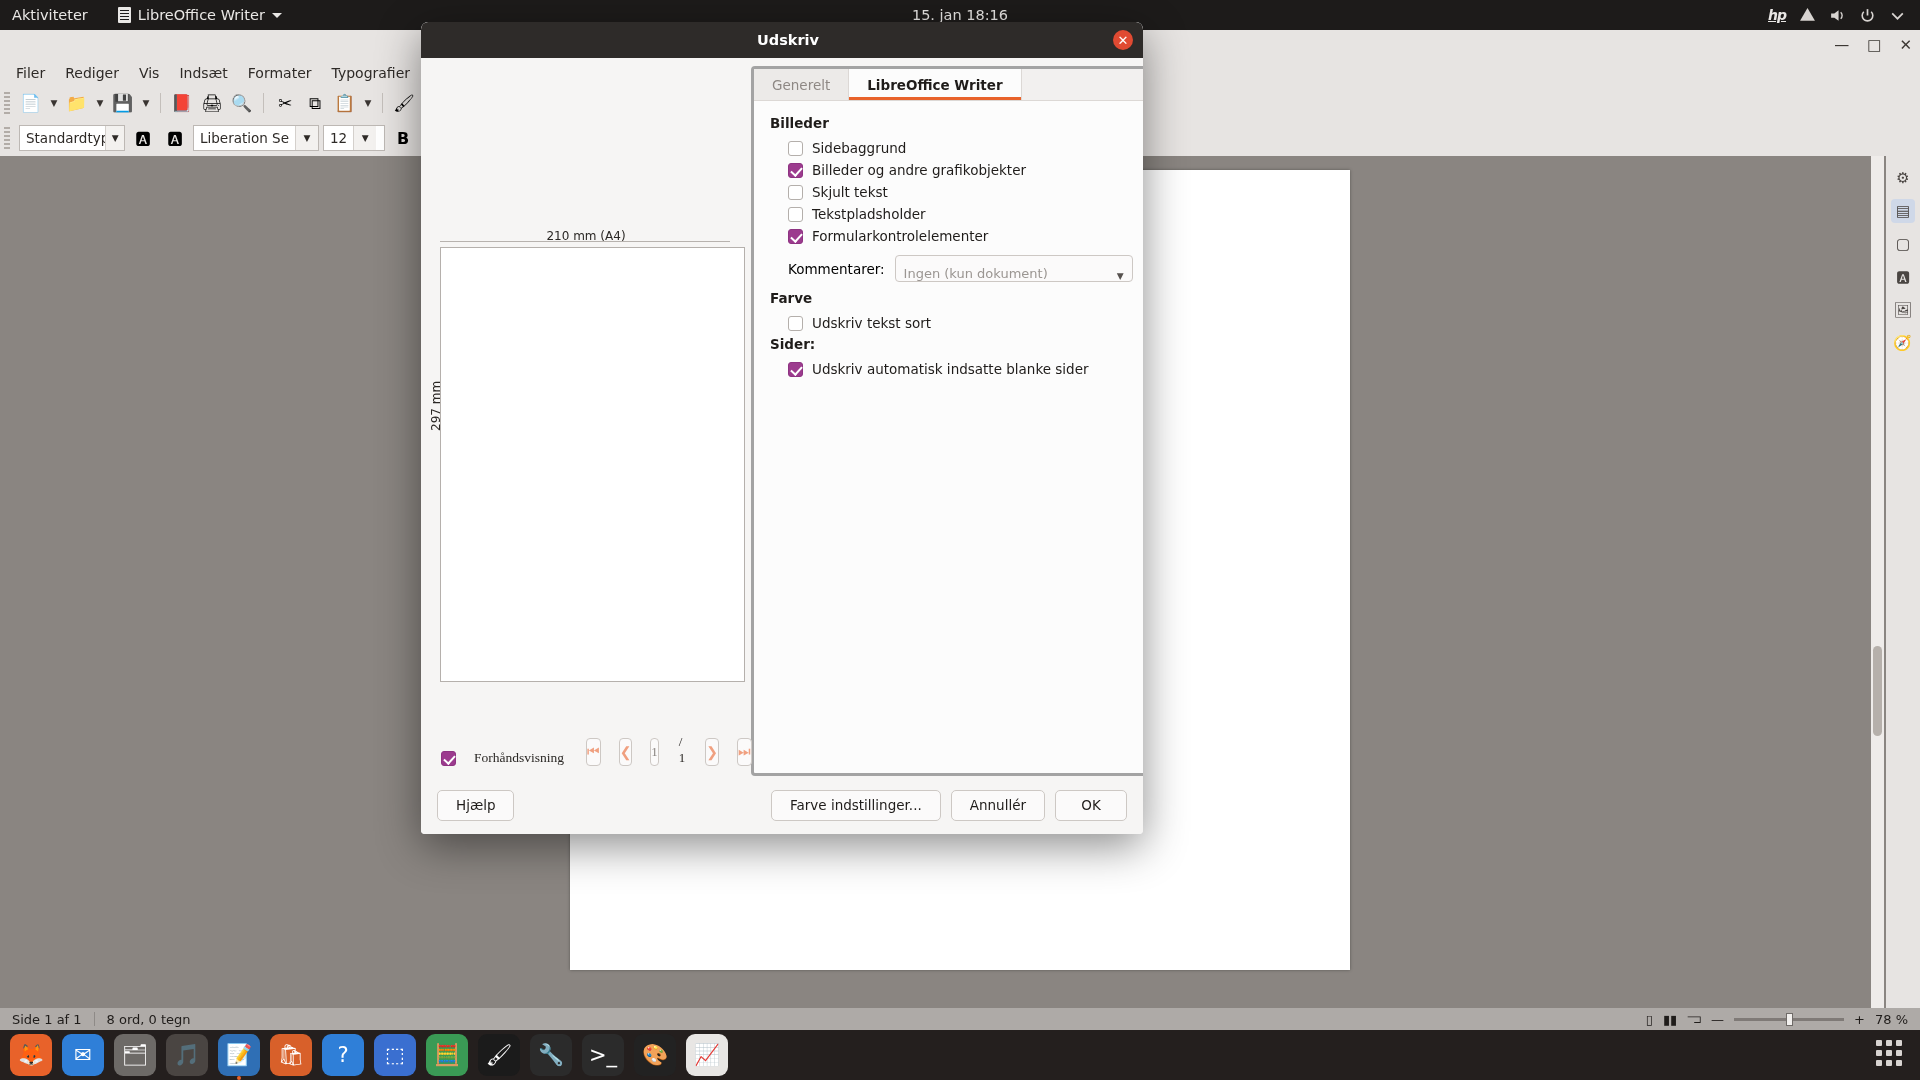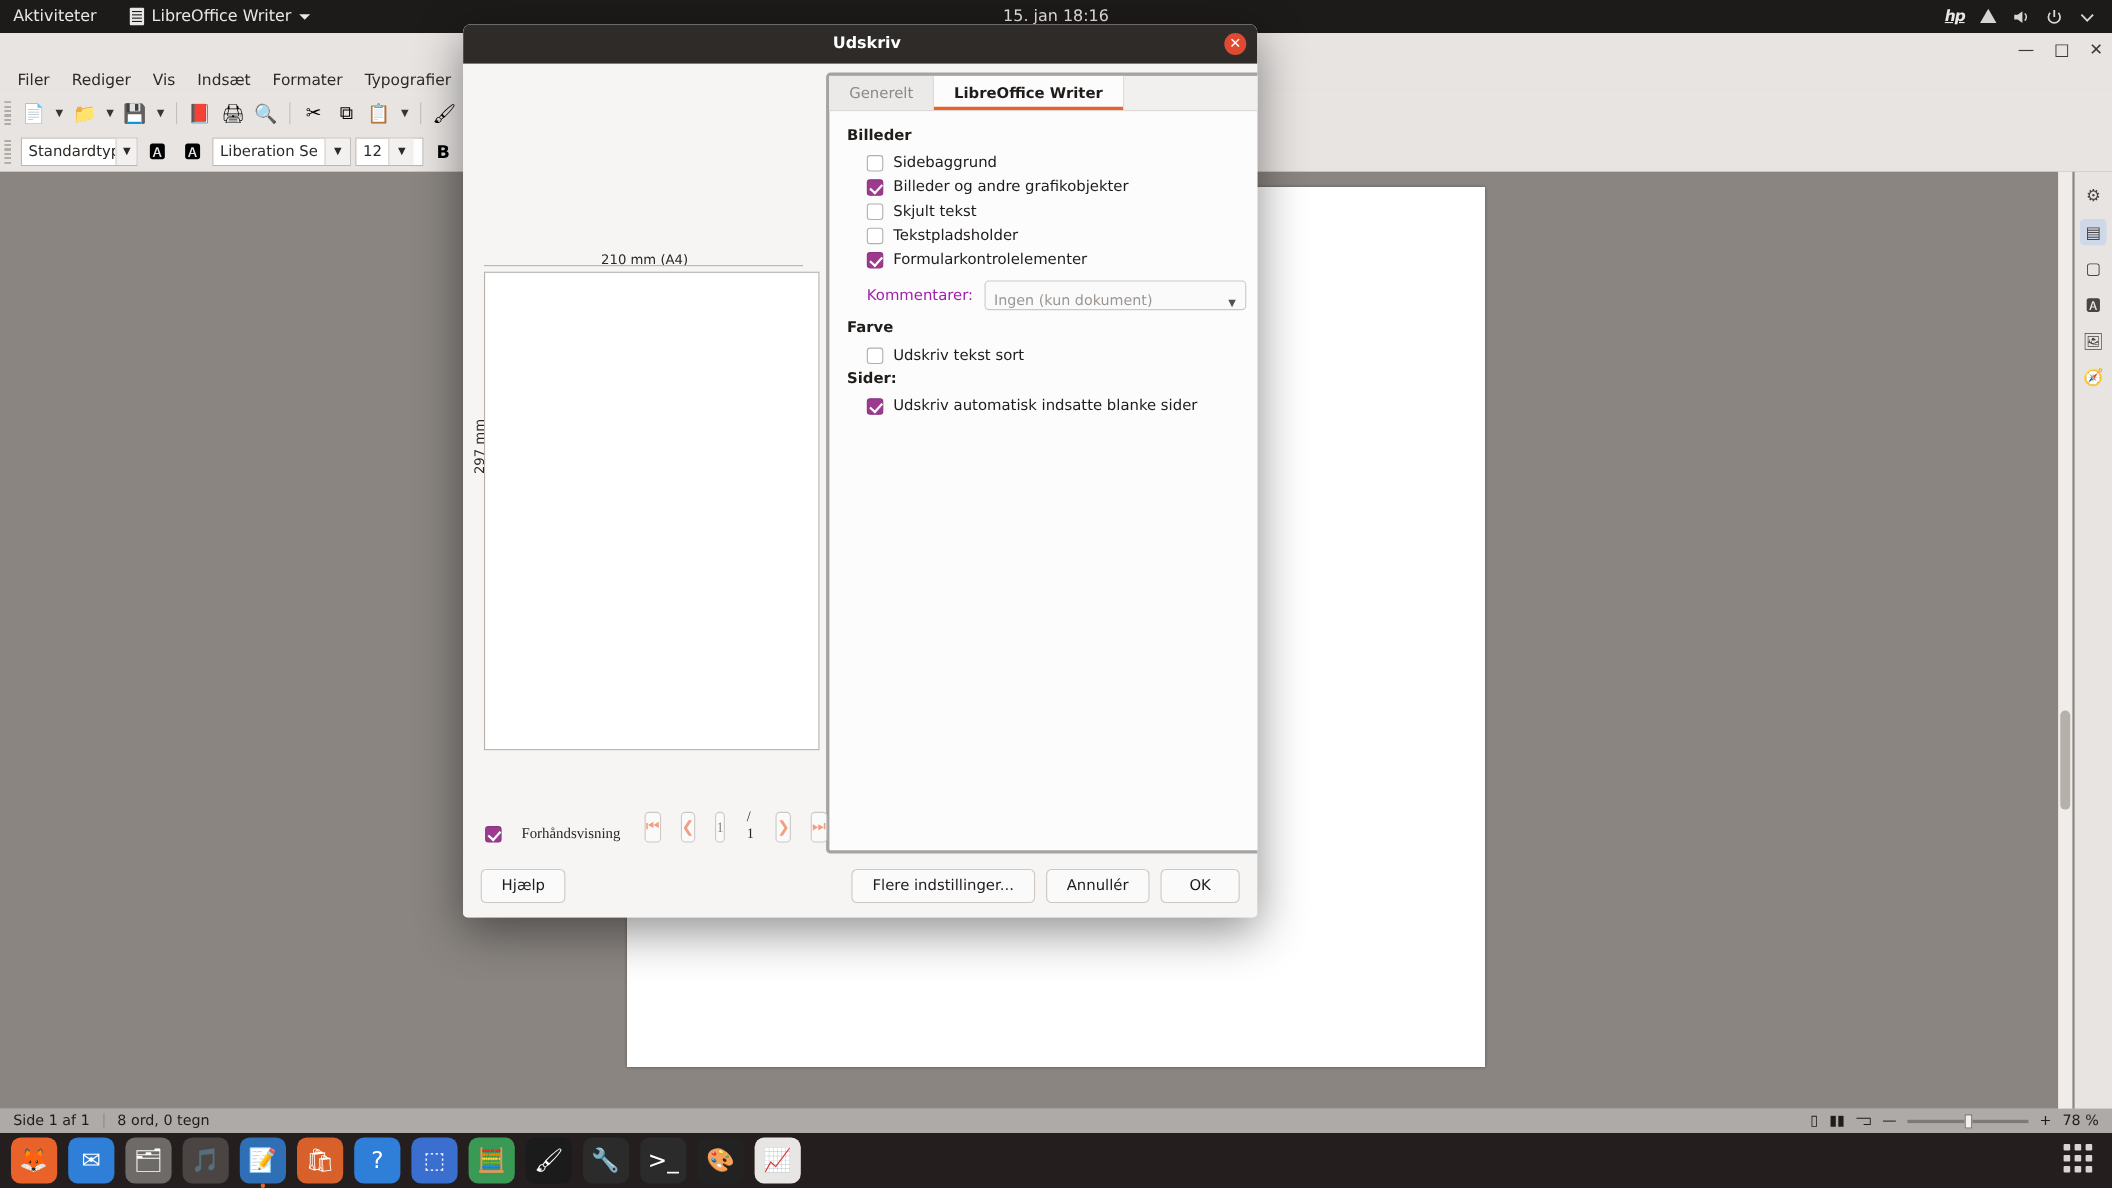--- a/index.html
+++ b/index.html
@@ -216,21 +216,21 @@
     width: 15px; height: 15px; border-radius: 3px; border: 1px solid #b4afab;
     background: #fff; flex: none; position: relative;
   }
   .cbox.checked { background: #9c3b8e; border-color: #8e3382; }
   .cbox.checked::after {
     content: ""; position: absolute; left: 4px; top: 1px; width: 5px; height: 9px;
     border: solid #fff; border-width: 0 2px 2px 0; transform: rotate(42deg);
   }
   .cb-label { font-size: 13.5px; color: #1f1c1a; }
   .kom-row { display: flex; align-items: center; gap: 10px; padding: 8px 0 6px 18px; }
-  .kom-label { font-size: 13.5px; color: #a21caf; text-align: center; }
+  .kom-label { font-size: 13.5px; color: #000000; text-align: center; }
   .select-box {
     width: 238px; height: 27px; border: 1px solid #cdc8c4; border-radius: 4px;
     background: #fbfafa; display: flex; align-items: flex-end;
     padding: 0 8px; font-size: 13px; color: #9b9692;
   }
   .select-box .sel-caret { margin-left: auto; color: #56514e; font-size: 9px; }
 
   .dlg-footer {
     height: 58px; display: flex; align-items: center;
     padding: 0 16px; gap: 10px; background: #f6f5f4;
@@ -483,21 +483,21 @@
             <span class="cbox checked"></span>
             <span class="cb-label">Udskriv automatisk indsatte blanke sider</span>
           </div>
 
         </div>
       </div>
     </div>
 
     <div class="dlg-footer">
       <span class="btn">Hjælp</span>
-      <span class="btn push-right">Flere indstillinger...</span>
+      <span class="btn push-right">Farve indstillinger...</span>
       <span class="btn">Annullér</span>
       <span class="btn">OK</span>
     </div>
   </div>
 
   <div class="dock">
     <span class="dock-ico" style="background:#e8622a">🦊</span>
     <span class="dock-ico" style="background:#2f7fd8">✉</span>
     <span class="dock-ico" style="background:#6d6a67">🗂</span>
     <span class="dock-ico" style="background:#4a4542">🎵</span>

